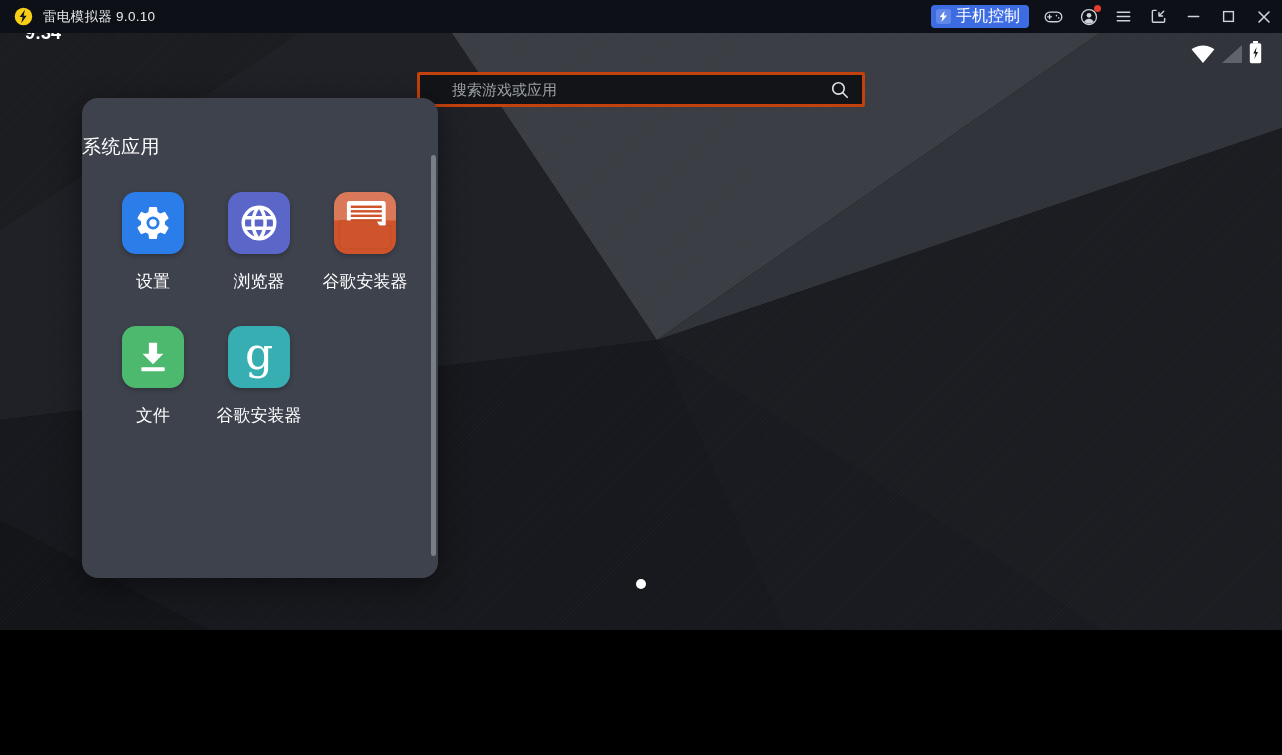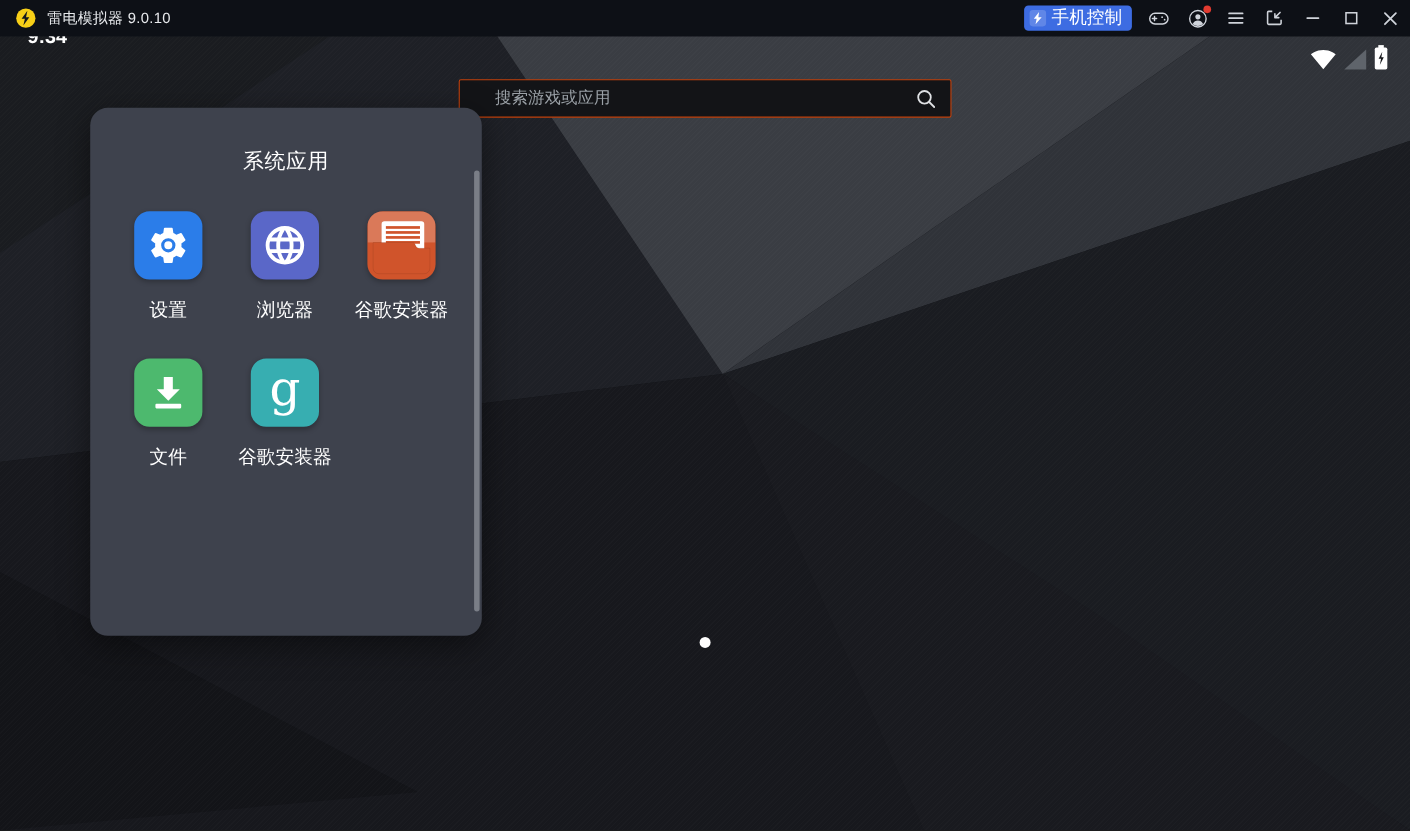--- a/index.html
+++ b/index.html
@@ -1,18 +1,18 @@
 <!DOCTYPE html>
 <html><head>
 <meta charset="utf-8">
 <style>
   * { margin:0; padding:0; box-sizing:border-box; }
   html,body { width:1282px; height:755px; overflow:hidden; background:#000;
     font-family:"Liberation Sans","DejaVu Sans",sans-serif; }
-  .window { position:relative; width:1282px; height:755px; overflow:hidden; background:#737373; }
+  .window { position:relative; width:1282px; height:630px; overflow:hidden; background:#737373; }
 
   
   .titlebar { position:absolute; top:0; left:0; right:0; height:33px; background:#0d1016;
     display:flex; align-items:center; z-index:50; }
   .titlebar-left { display:flex; align-items:center; gap:9px; padding-left:13px; }
   .app-logo { width:21px; height:21px; }
   .app-title { color:#e7e9ec; font-size:13.5px; letter-spacing:.3px; }
   .titlebar-right { position:absolute; right:8px; top:0; height:33px; display:flex; align-items:center; gap:14px; }
   .phone-control-btn { display:flex; align-items:center; gap:5px; height:23px; padding:0 9px 0 5px;
     background:#3d6ce2; border-radius:4px; cursor:pointer; }
@@ -26,30 +26,30 @@
   .wallpaper { position:absolute; inset:0; z-index:0; }
   .wallpaper-texture { position:absolute; inset:0; z-index:1; pointer-events:none;
     background:repeating-linear-gradient(135deg, rgba(255,255,255,.014) 0 1px, transparent 1px 3px); }
 
   
   .android-time { position:absolute; left:25px; top:23px; color:#fff; font-size:18px; font-weight:bold; z-index:10; }
   .status-icons { position:absolute; right:20px; top:41px; display:flex; align-items:flex-end; gap:6px; z-index:10; }
 
   
   .search-bar { position:absolute; left:417px; top:72px; width:448px; height:35px; z-index:10;
-    background:#131417; border:1px solid #c2410c; border-radius:2px; display:flex; align-items:center; }
+    background:#131417; border:3px solid #c2410c; border-radius:2px; display:flex; align-items:center; }
   .search-input { flex:1; height:100%; background:transparent; border:none; outline:none;
     color:#d7d9dd; font-size:15px; padding-left:32px; font-family:inherit; }
   .search-input::placeholder { color:#9aa0a6; }
   .search-icon-btn { width:44px; height:100%; display:flex; align-items:center; justify-content:center; cursor:pointer; }
 
   
   .folder-panel { position:absolute; left:82px; top:98px; width:356px; height:480px; z-index:10;
     background:#3e424d; border-radius:16px; box-shadow:0 8px 30px rgba(0,0,0,.45); }
-  .folder-title { padding-top:36px; text-align:center; color:#fff; font-size:19px; letter-spacing:.5px; }
+  .folder-title { padding-top:36px; text-align:left; color:#fff; font-size:19px; letter-spacing:.5px; }
   .app-grid { margin-top:32px; padding-left:18px; display:grid; grid-template-columns:repeat(3,106px); row-gap:33px; }
   .app-cell { width:106px; display:flex; flex-direction:column; align-items:center; cursor:pointer; }
   .app-tile { width:62px; height:62px; border-radius:14px; overflow:hidden; position:relative;
     display:flex; align-items:center; justify-content:center; box-shadow:0 2px 5px rgba(0,0,0,.25); }
   .app-label { margin-top:16px; color:#fff; font-size:17px; white-space:nowrap; }
   .g-glyph { font-family:"DejaVu Serif","Liberation Serif",serif; color:#fff; font-size:44px; line-height:1; margin-top:-6px; }
   .panel-scrollbar { position:absolute; right:2px; top:57px; width:5px; height:401px; background:#7a7e87; border-radius:3px; }
 
   
   .page-dot { position:absolute; left:636px; top:579px; width:10px; height:10px; border-radius:50%; background:#fff; z-index:10; }

